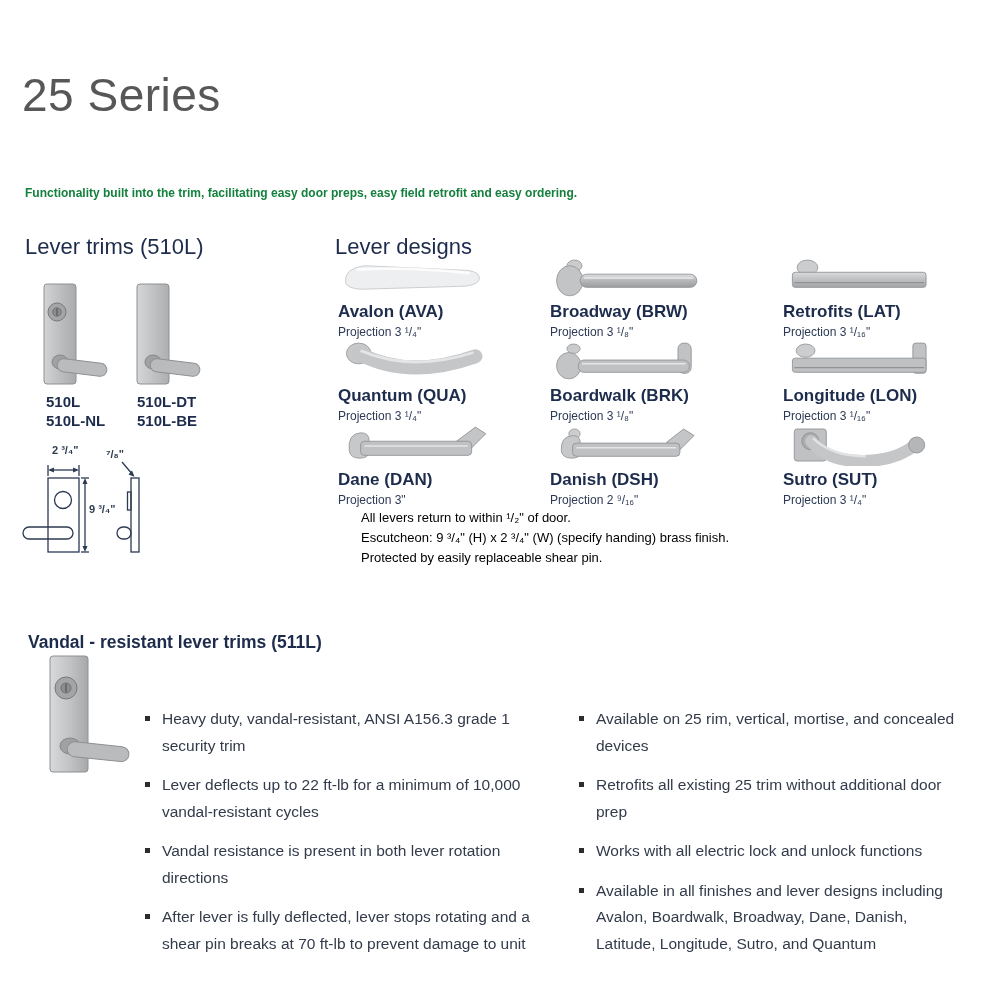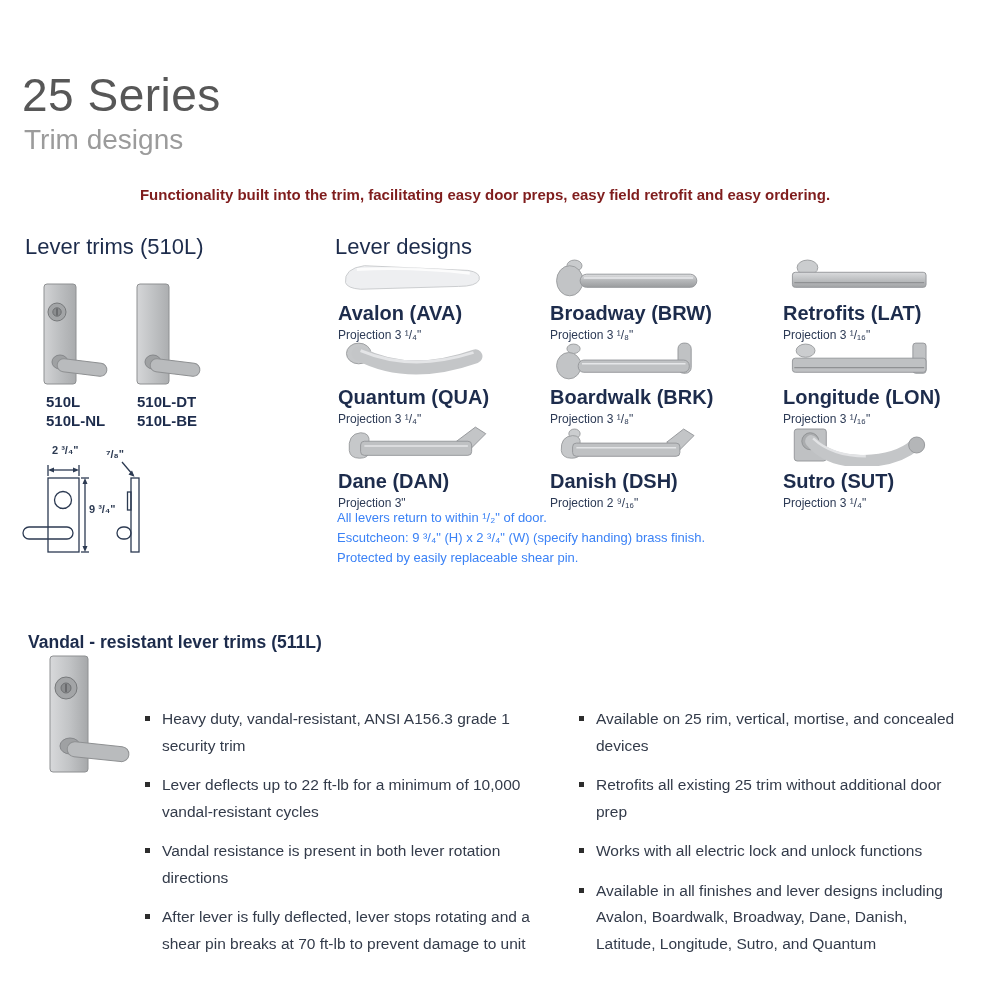--- a/index.html
+++ b/index.html
@@ -3,49 +3,48 @@
 <meta charset="utf-8">
 <style>
   html,body{margin:0;padding:0;background:#ffffff;}
   .page{
     position:relative;width:1000px;height:1000px;background:#ffffff;
     font-family:"Liberation Sans","DejaVu Sans",sans-serif;overflow:hidden;padding-left:7px;
   }
   .abs{position:absolute;}
   .page-title{font-size:46px;color:#575757;letter-spacing:0.5px;}
   .page-subtitle{font-size:28px;color:#9b9b9b;}
-  .intro{font-size:15px;color:#7f1d1d;font-weight:600;text-align:center;}
+  .intro{font-size:12px;color:#15803d;font-weight:600;}
   .section-head{font-size:22px;font-weight:400;color:#1d2c4c;}
   .sub-head{font-size:17.5px;font-weight:700;color:#1d2c4c;margin-top:36px;}
   .prod-label{font-size:15px;font-weight:700;color:#1d2c4c;line-height:19px;}
   .lever-cell{position:absolute;width:205px;}
   .lever-img{height:46px;display:flex;align-items:flex-end;}
-  .lever-name{font-size:20px;font-weight:700;color:#1d2c4c;margin-top:4px;}
+  .lever-name{font-size:17px;font-weight:700;color:#1d2c4c;margin-top:4px;}
   .lever-proj{font-size:12px;color:#2c3a55;margin-top:3px;}
-  .notes{font-size:13px;color:#3b82f6;line-height:20px;}
+  .notes{font-size:13px;color:#000000;line-height:20px;margin-left:24px;}
   .notes .small{font-size:12.3px;}
   .para{font-size:16.5px;color:#39404d;line-height:27.5px;}
   ul.bullets{list-style:none;margin:0;padding:0;}
   ul.bullets li{
     position:relative;font-size:15.5px;color:#333b4a;line-height:26.5px;
     margin-bottom:13px;padding-left:0;
   }
   ul.bullets li::before{
     content:"";position:absolute;left:-17px;top:10px;width:5px;height:5px;background:#2d2d2d;
   }
   .dim-label{font-size:11px;font-weight:700;color:#2c3a52;}
   svg{display:block;}
 </style>
 </head>
 <body>
 
 <div class="page">
 
   <div class="abs page-title" style="left:22px;top:68px;">25 Series</div>
-  <div class="abs page-subtitle" style="left:24px;top:124px;">Trim designs</div>
   <div class="abs intro" style="left:25px;top:186px;width:920px;">Functionality built into the trim, facilitating easy door preps, easy field retrofit and easy ordering.</div>
 
   <div class="abs section-head" style="left:25px;top:234px;">Lever trims (510L)</div>
 
   <div class="abs" style="left:40px;top:282px;">
     <svg width="110" height="110" viewBox="0 0 110 110">
       <defs>
         <linearGradient id="pg1" x1="0" y1="0" x2="1" y2="0">
           <stop offset="0" stop-color="#d2d3d5"></stop>
             <stop offset="0.5" stop-color="#bcbec0"></stop>

